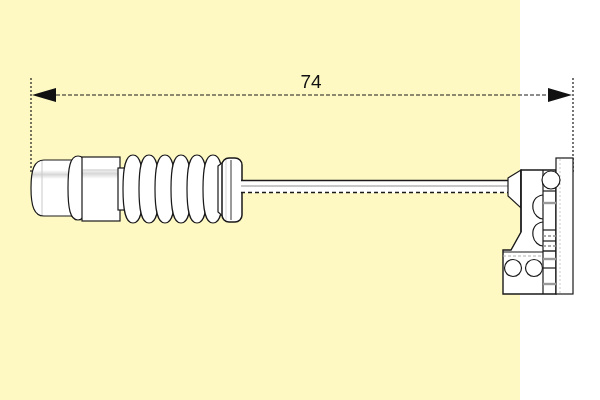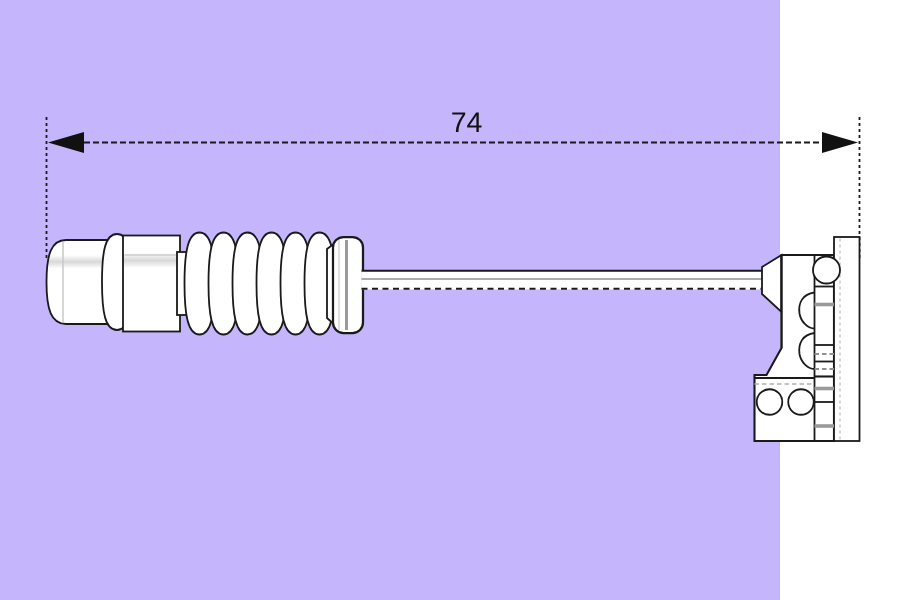--- a/index.html
+++ b/index.html
@@ -10,21 +10,21 @@
   body {
     width: 600px;
     height: 400px;
     font-family: "Liberation Sans", sans-serif;
     overflow: hidden;
   }
   #drawing-root {
     position: relative;
     width: 520px;
     height: 400px;
-    background: #c4b5fd;
+    background: #fef9c3;
   }
   #drawing-svg {
     position: absolute;
     left: 0;
     top: 0;
     display: block;
   }
   .dim-text {
     font-family: "Liberation Sans", sans-serif;
     font-size: 19px;

